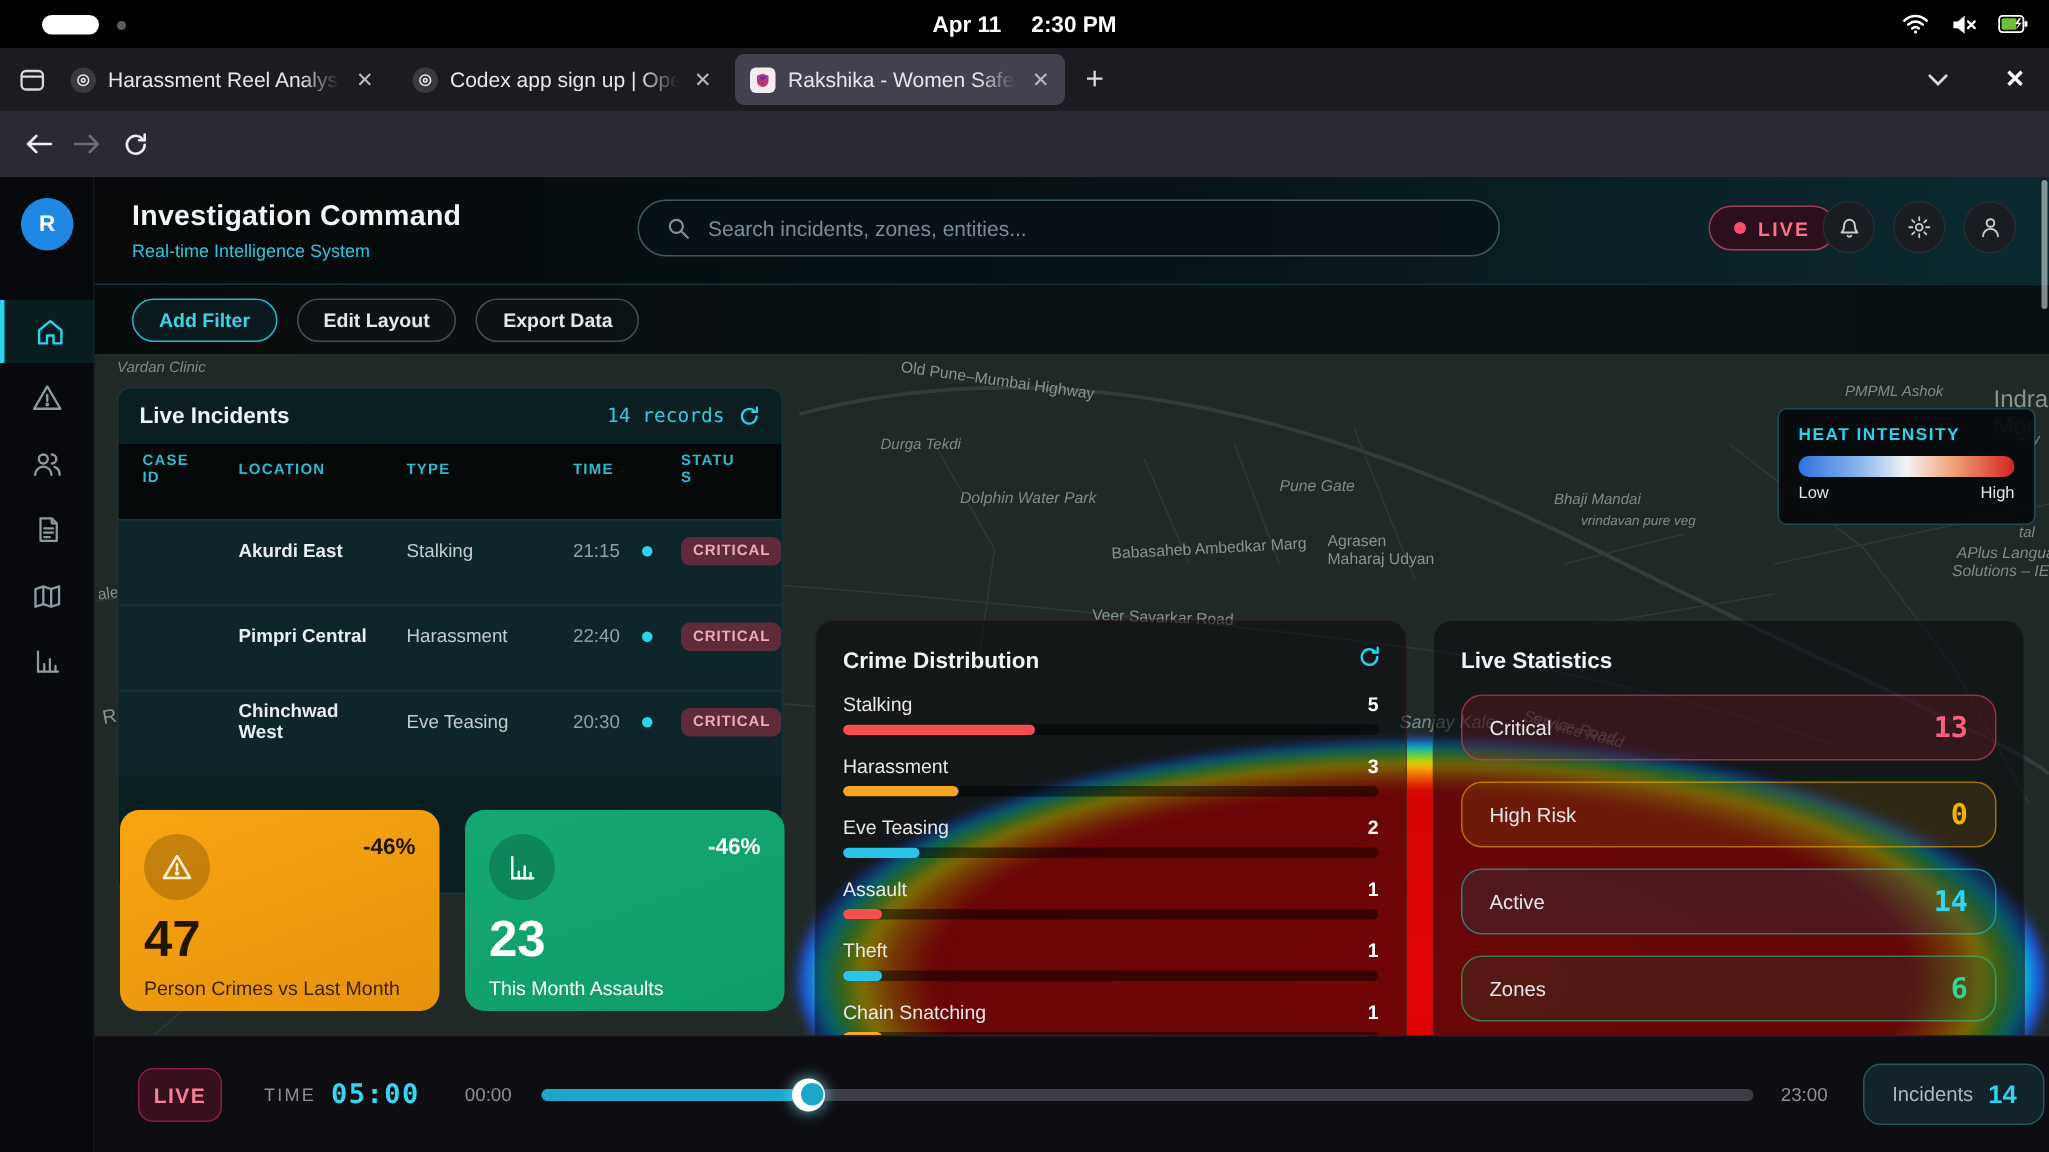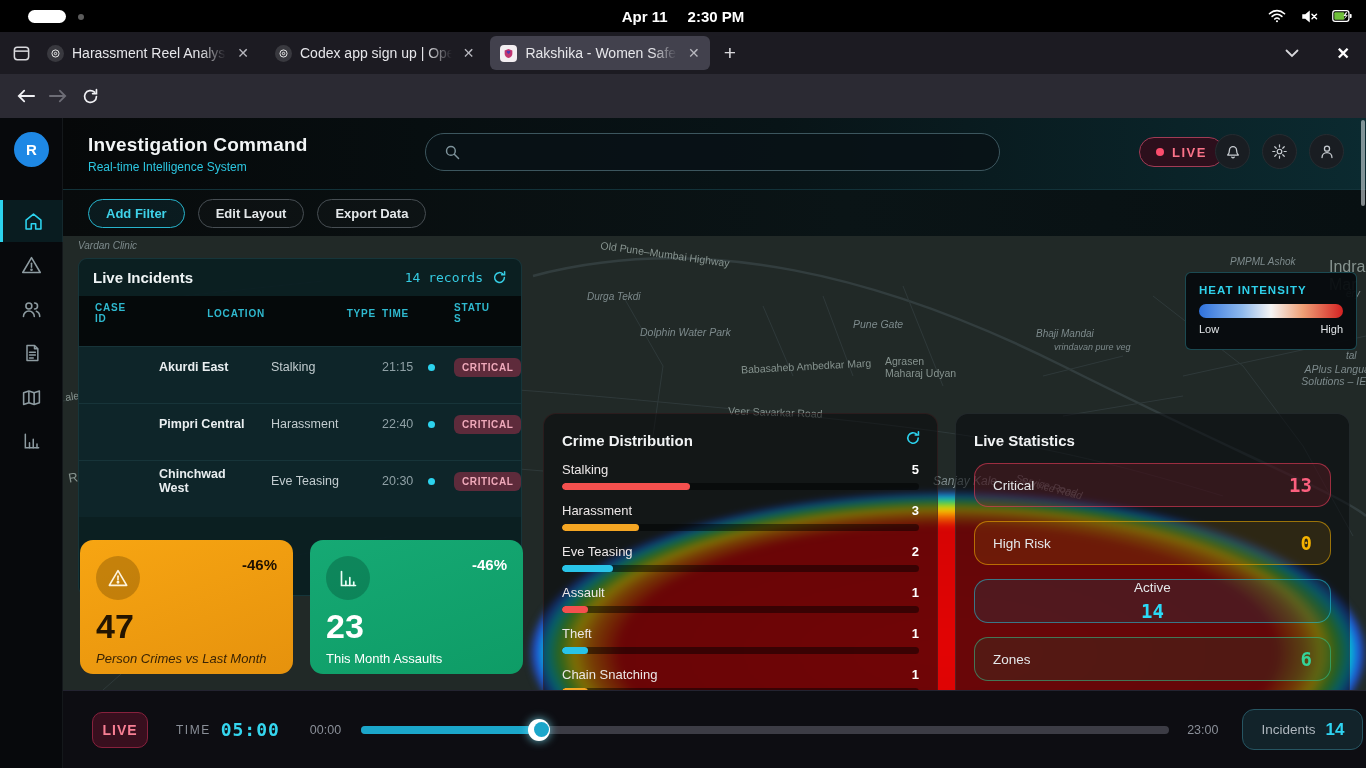--- a/index.html
+++ b/index.html
@@ -95,41 +95,41 @@
 
   
   #incidents { position:absolute; left:15px; top:22px; width:444px; height:338px; border-radius:9px;
     background:rgba(10,30,33,0.93); border:1px solid rgba(60,120,130,0.25); z-index:5; overflow:hidden; }
   #incidents-head { height:37px; display:flex; align-items:center; padding:0 14px; }
   #incidents-title { font-size:15px; font-weight:700; color:#eef3f4; flex:1; }
   #records { color:#35cbe2; font-size:13px; font-family:"DejaVu Sans Mono", monospace; margin-right:9px; }
   .tbl-grid { display:grid; grid-template-columns:58px 106px 105px 40px 20px 70px; column-gap:6px; align-items:center; padding:0 0 16px 16px; }
   #tbl-head { background:#05090a; height:50px; color:#2fb9cf; font-size:10px; font-weight:700; letter-spacing:.8px; }
   #tbl-head div { word-break:break-word; width:36px; }
-  #tbl-head div:nth-child(2),#tbl-head div:nth-child(3){ width:auto;text-align:right; }
+  #tbl-head div:nth-child(2),#tbl-head div:nth-child(3){ width:auto; }
   .tbl-row { height:57px; background:#0e2529; border-top:1px solid #173439; color:#d7dee0; font-size:12.5px; }
   .cell-loc { color:#e9eef0; font-weight:600; width:96px; }
   .cell-type { color:#c2cccf; }
   .cell-time { color:#8fa0a5; width:34px; word-break:break-all; }
   .cell-dot { width:7px; height:7px; border-radius:50%; background:#2cd3ee; }
   .badge { width:60px; padding:4px 8px; background:#5e2b3b; border-radius:6px; color:#efa9ba;
     font-size:10px; font-weight:700; letter-spacing:.6px; word-break:break-all; line-height:1.35; }
 
   
   .stat-card { position:absolute; top:304px; width:213px; height:134px; border-radius:13px; z-index:5; padding:16px; }
   #card-orange { left:17px; background:linear-gradient(160deg,#f7a512,#e6920d); color:#241500; }
   #card-green { left:247px; background:linear-gradient(160deg,#16a974,#0e9c66); color:#fff; }
   .card-icn { width:44px; height:44px; border-radius:50%; display:flex; align-items:center; justify-content:center; }
   #card-orange .card-icn { background:rgba(110,70,0,0.35); color:#fdf3dd; }
   #card-green .card-icn { background:rgba(0,60,40,0.30); color:#eafff6; }
   .card-delta { position:absolute; right:16px; top:16px; font-size:15px; font-weight:700; }
   #card-orange .card-delta { color:#1d1102; }
   .card-value { font-size:34px; font-weight:700; margin-top:8px; line-height:1.1; }
   .card-label { font-size:13px; margin-top:6px; }
-  #card-orange .card-label { color:#3a2405;font-style:italic; }
+  #card-orange .card-label { color:#3a2405; }
 
   
   #crime { position:absolute; left:480px; top:177px; width:395px; height:300px; border-radius:13px;
     background:rgba(8,8,10,0.52); border:1px solid rgba(90,40,40,0.35); z-index:5; padding:18px 18px 0 18px; }
   #crime-title { font-size:15px; font-weight:700; color:#f1f3f4; }
   #crime-refresh { position:absolute; right:16px; top:16px; color:#2cd3ee; }
   .dist-row { margin-top:13px; }
   .dist-line { display:flex; justify-content:space-between; font-size:13px; color:#ece7e7; margin-bottom:6px; }
   .dist-line b { color:#fff; }
   .dist-track { height:7px; border-radius:4px; background:rgba(0,0,0,0.48); overflow:hidden; }
@@ -357,20 +357,21 @@
   <div id="dash-head">
     <div id="dash-title">Investigation Command</div>
     <div id="dash-sub">Real-time Intelligence System</div>
     <div id="search">
       <span class="icon">
         <svg width="16" height="16" viewBox="0 0 22 22" fill="none" stroke="currentColor" stroke-width="2" stroke-linecap="round">
             <circle cx="9.5" cy="9.5" r="6"></circle>
             <path d="M14.5 14.5 L20 20"></path>
           </svg>
       </span>
+      <input placeholder="Search incidents, zones, entities..." style="">
     </div>
     <div id="live-pill">
       <span class="dot"></span>
       <span>LIVE</span>
     </div>
     <div class="head-btn" style="left:1152px;">
       <svg width="16" height="17" viewBox="0 0 22 24" fill="none" stroke="currentColor" stroke-width="1.8" stroke-linejoin="round">
           <path d="M18.5 17 H3.5 c1.8-1.8 2.5-3.6 2.5-7 a5 5 0 0 1 10 0 c0 3.4 .7 5.2 2.5 7 z"></path>
           <path d="M9.3 20 a2 2 0 0 0 3.4 0" stroke-linecap="round"></path>
         </svg>
@@ -570,21 +571,21 @@
     <div id="stats">
       <div id="stats-title">Live Statistics</div>
       <div class="stat-pill" style="border-color: rgba(244, 63, 94, 0.55); background: rgba(127, 25, 40, 0.3);">
         <span class="stat-label">Critical</span>
         <span class="stat-value" style="color: rgb(251, 95, 126);">13</span>
       </div>
       <div class="stat-pill" style="border-color: rgba(245, 179, 1, 0.55); background: rgba(140, 100, 10, 0.22);">
         <span class="stat-label">High Risk</span>
         <span class="stat-value" style="color: rgb(245, 179, 1);">0</span>
       </div>
-      <div class="stat-pill" style="border-color: rgba(34, 211, 238, 0.5); background: rgba(14, 80, 96, 0.25); flex-direction: column;">
+      <div class="stat-pill" style="border-color: rgba(34, 211, 238, 0.5); background: rgba(14, 80, 96, 0.25);">
         <span class="stat-label">Active</span>
         <span class="stat-value" style="color: rgb(43, 217, 245);">14</span>
       </div>
       <div class="stat-pill" style="border-color: rgba(52, 211, 153, 0.5); background: rgba(12, 90, 60, 0.22);">
         <span class="stat-label">Zones</span>
         <span class="stat-value" style="color: rgb(52, 211, 153);">6</span>
       </div>
     </div>
 
     <div id="legend">

